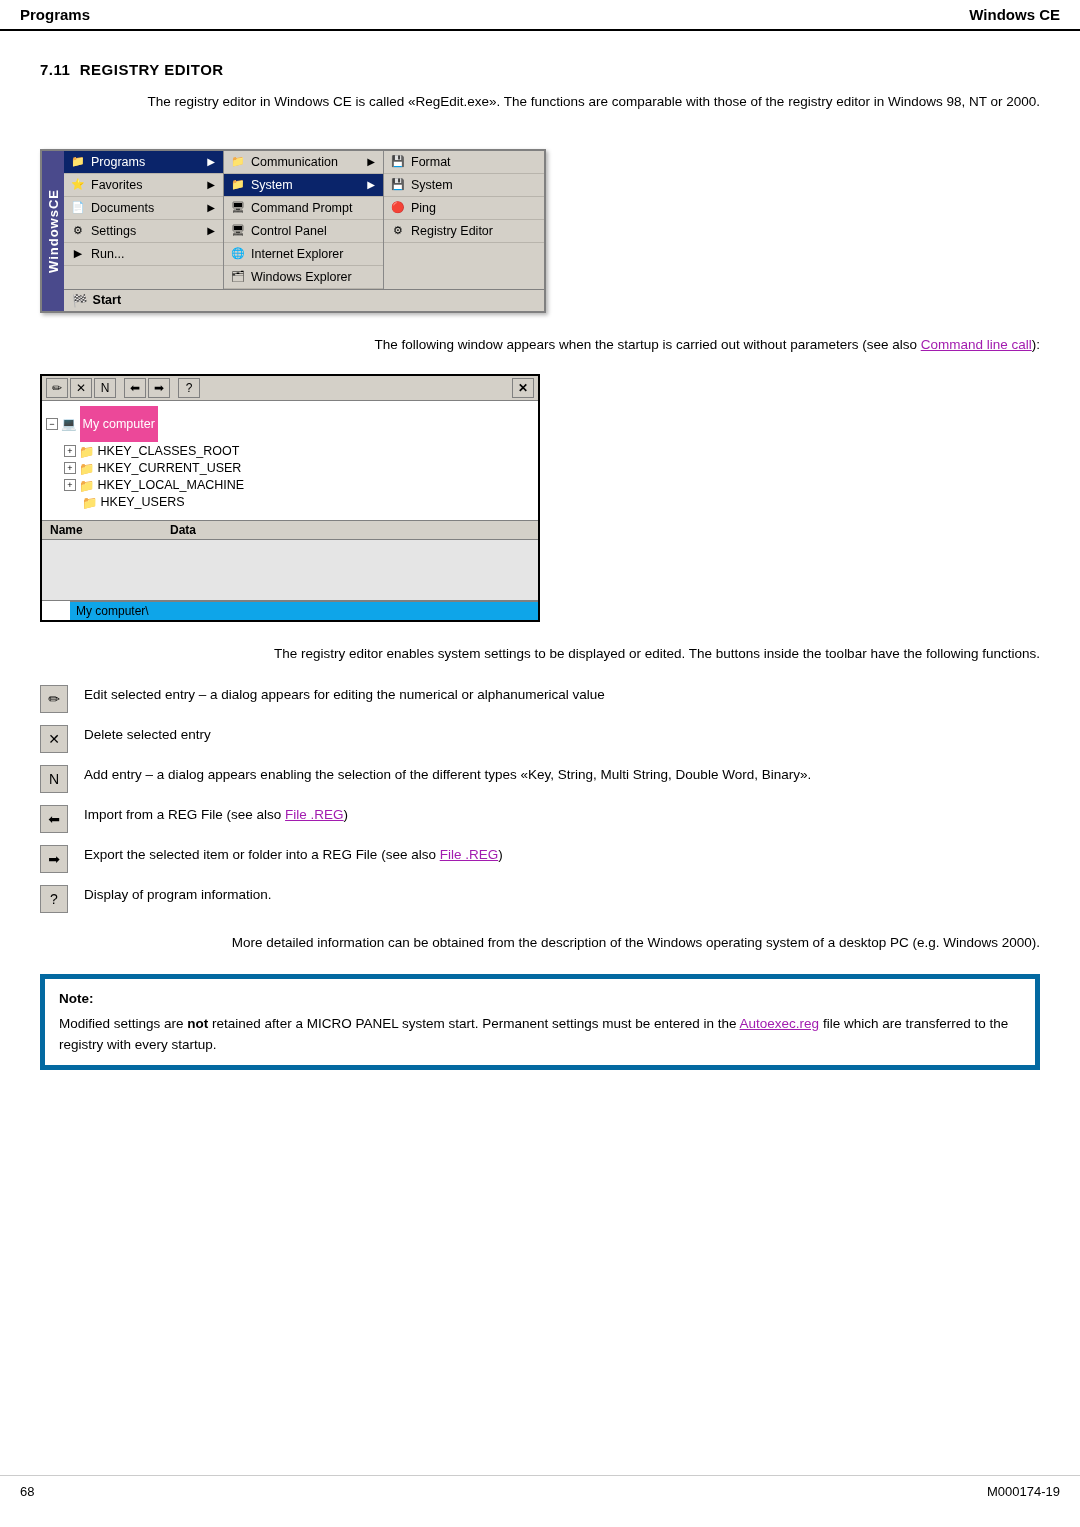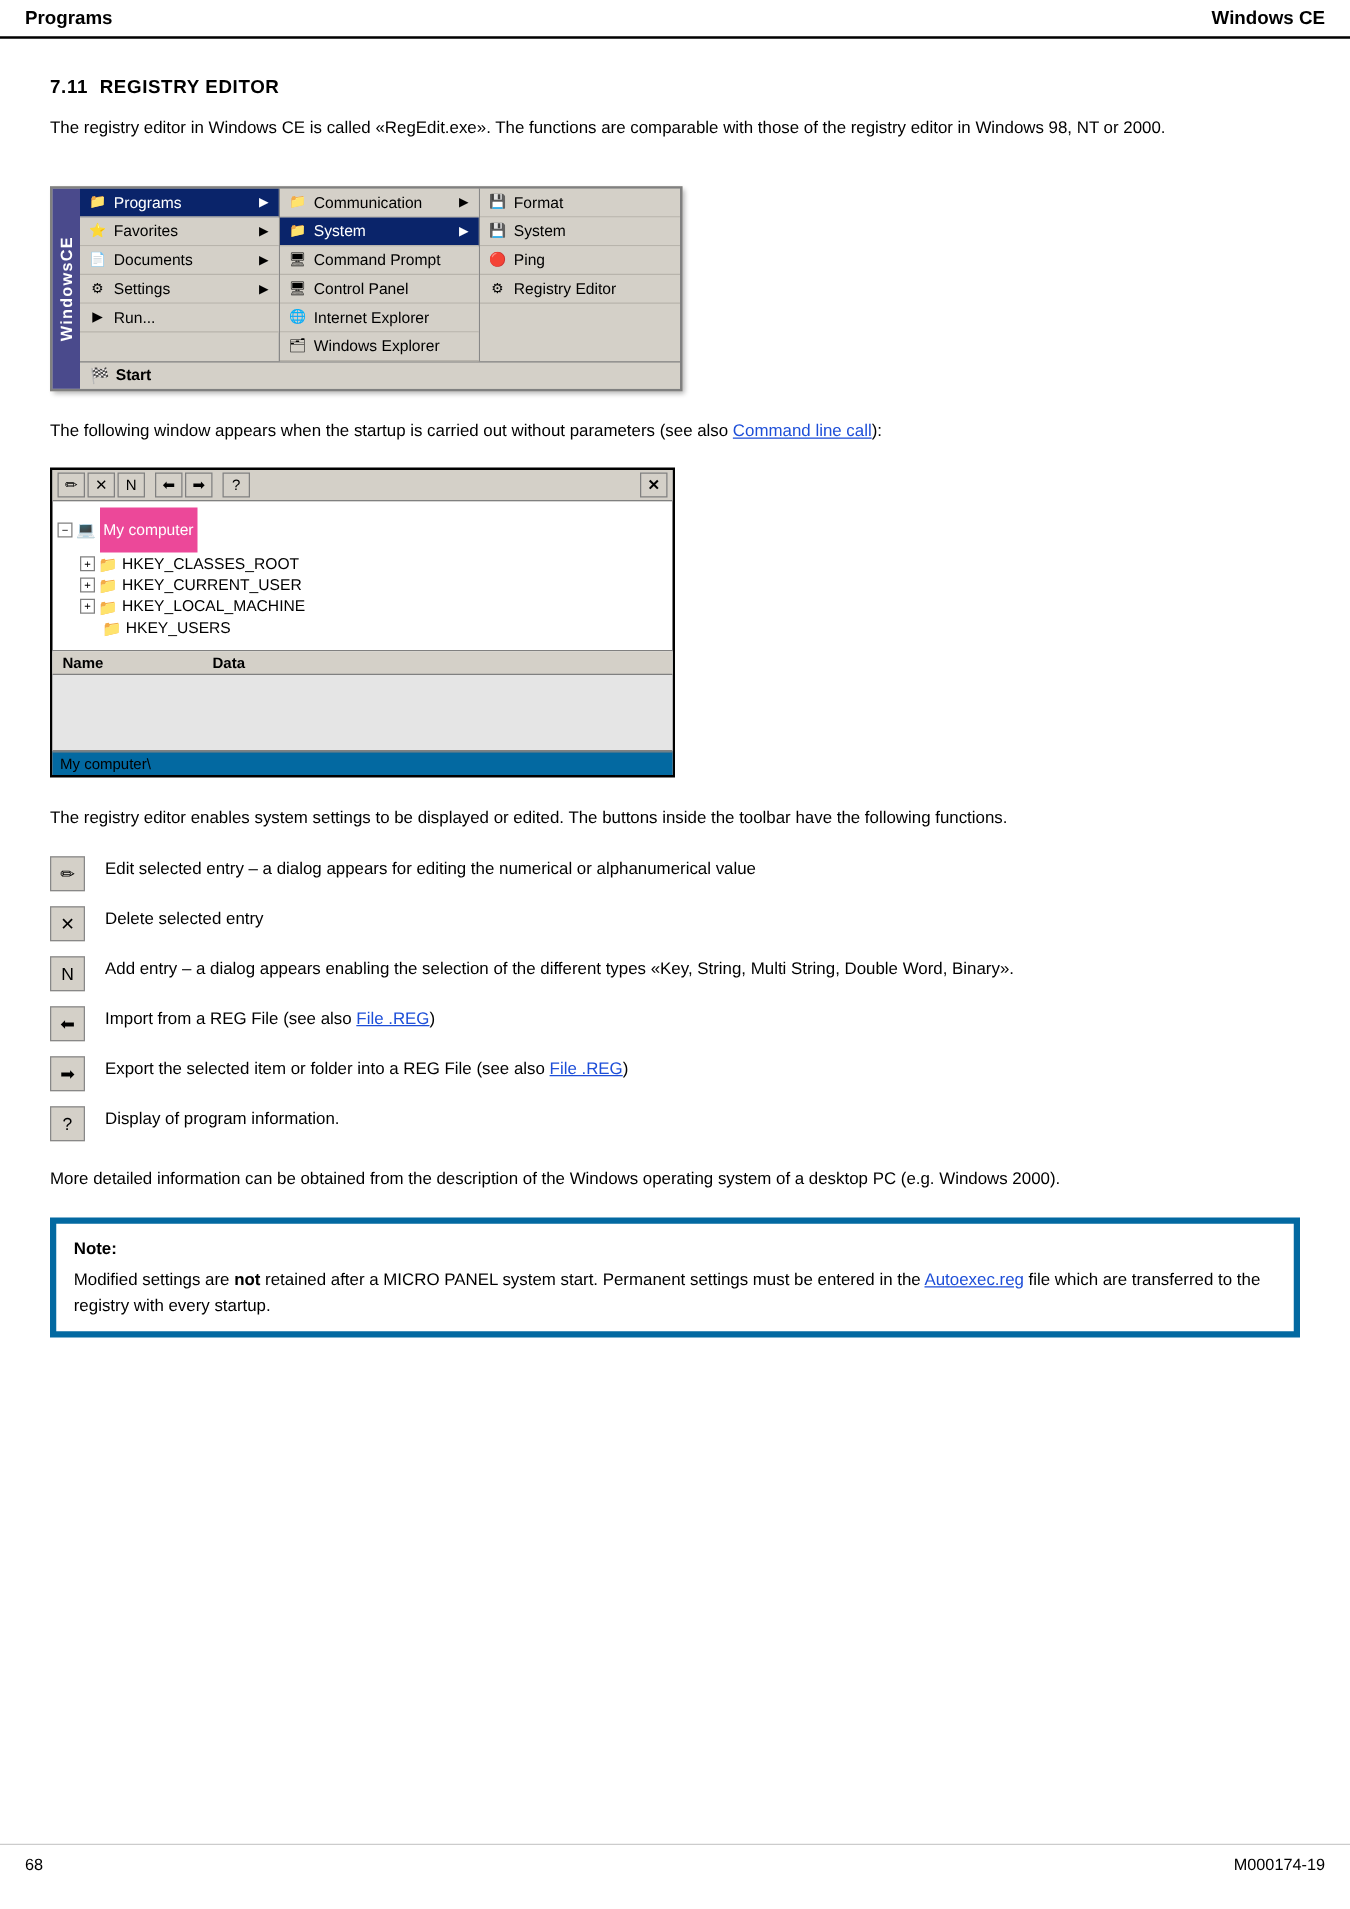--- a/index.html
+++ b/index.html
@@ -46,20 +46,21 @@
     .section-title span.small-caps {
       font-variant: small-caps;
       font-size: 15px;
     }
 
     
     .body-text {
       font-size: 13.5px;
       line-height: 1.55;
       margin-bottom: 18px;
+      text-align: right;
     }
 
     
     .wince-sidebar {
       background: #4a4a8c;
       color: #fff;
       writing-mode: vertical-rl;
       text-orientation: mixed;
       transform: rotate(180deg);
       padding: 6px 4px;
@@ -210,24 +211,25 @@
       border-bottom: 1px solid #808080;
       font-weight: bold;
       font-size: 12px;
     }
     .reg-data-col {
       padding: 2px 8px;
       min-width: 120px;
     }
 
     .reg-editor-statusbar {
-      background: #0369a1;
+      background: #0ea5e9;
       padding: 2px 6px;
       font-size: 12px;
       border-top: 1px solid #808080;
+      margin-left: 28px;
     }
 
     
     .feature-list {
       margin: 20px 0;
     }
     .feature-row {
       display: flex;
       align-items: flex-start;
       margin-bottom: 12px;
@@ -246,21 +248,21 @@
       margin-top: 0;
     }
     .feature-text {
       font-size: 13.5px;
       line-height: 1.5;
       flex: 1;
     }
 
     
     a {
-      color: #1d4ed8;
+      color: #a21caf;
       text-decoration: underline;
     }
 
     
     .note-box {
       border: 5px solid #0369a1;
       padding: 10px 14px;
       margin-top: 20px;
       font-size: 13.5px;
       line-height: 1.55;

